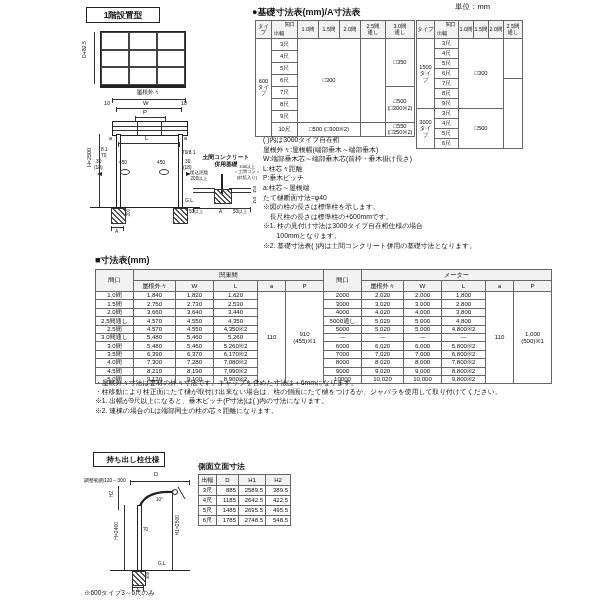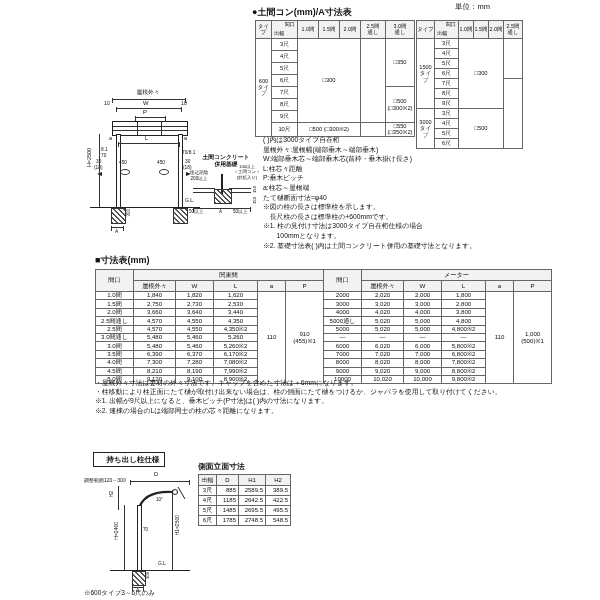--- a/index.html
+++ b/index.html
@@ -49,22 +49,38 @@
              border:1.5px solid #222;border-bottom:3px solid #222;}
   .plan-grid>div{border:0.6px solid #444;}
 </style>
 </head>
 <body>
 
 <div id="page">
 
   <div class="abs lbl" style="left:455px;top:3px;font-size:7.5px;">単位：mm</div>
 
-
-  <div class="abs lbl b" style="left:252px;top:8px;font-size:9px;">●土間コン(mm)/A寸法表</div>
+  <div class="abs" style="left:80px;top:5px;width:115px;height:85px;">
+    <div class="titlebox b" style="left:6px;top:2px;width:72px;height:14px;font-size:8.5px;line-height:15px;">1階設置型</div>
+    <div class="plan-grid" style="left:20px;top:26px;width:84px;height:53px;">
+      <div></div>
+        <div></div>
+        <div></div>
+        <div></div>
+        <div></div>
+        <div></div>
+        <div></div>
+        <div></div>
+        <div></div>
+    </div>
+    <div class="vline" style="left:14px;top:27px;height:52px;"></div>
+    <div class="abs lbl vtext" style="left:2px;top:36px;font-size:5.2px;">D+82.5</div>
+  </div>
+
+  <div class="abs lbl b" style="left:252px;top:8px;font-size:9px;">●基礎寸法表(mm)/A寸法表</div>
 
   <table class="ftable" id="f-left" style="left:255px;top:20px;width:159px;">
     <colgroup>
         <col style="width:16px">
         <col style="width:26px">
         <col style="width:21px">
         <col style="width:21px">
         <col style="width:21px">
         <col style="width:25px">
         <col style="width:29px">

